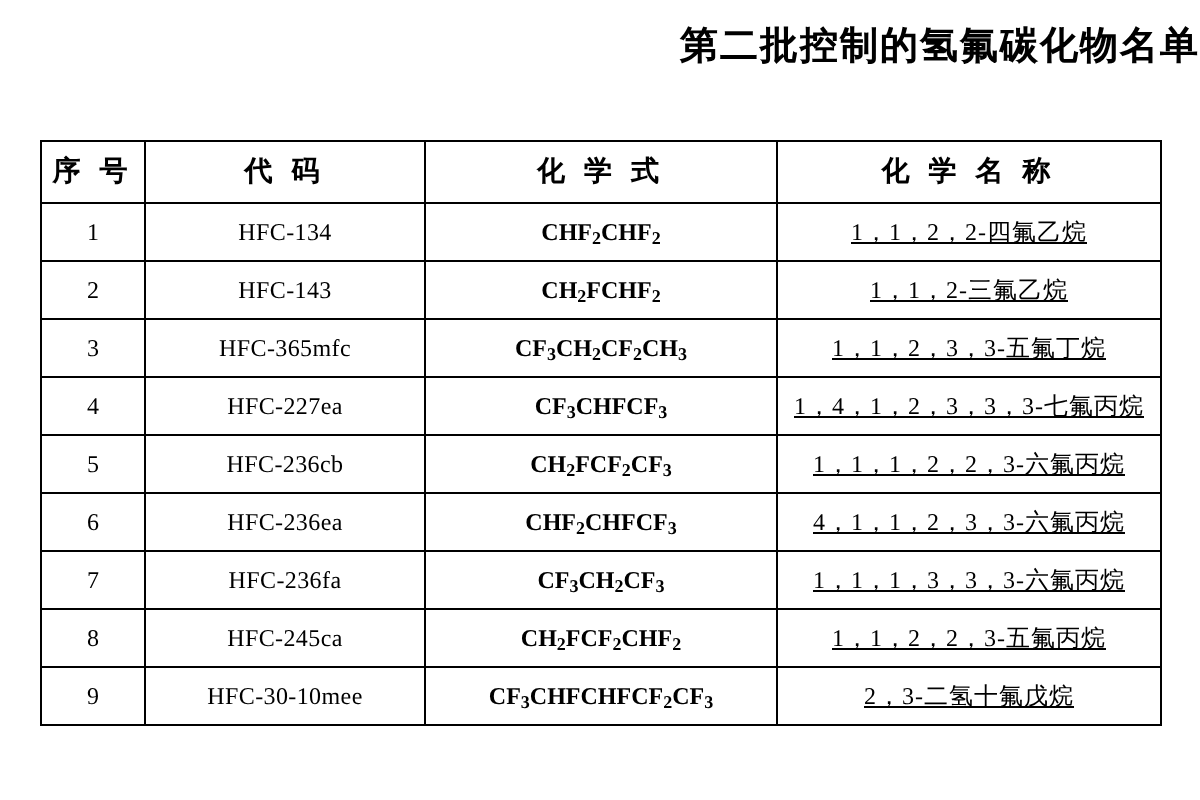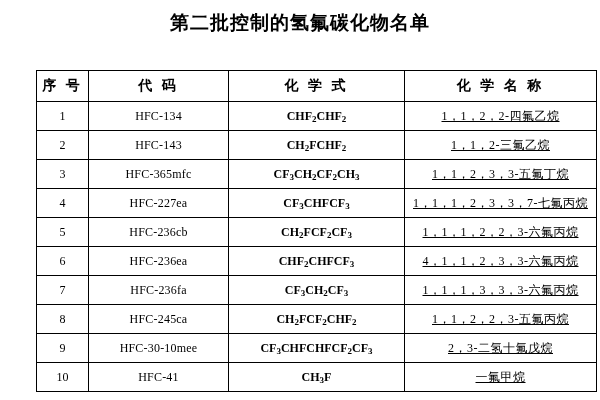--- a/index.html
+++ b/index.html
@@ -14,33 +14,32 @@
     color: #111111;
     overflow: hidden;
   }
   .page {
     width: 600px;
     height: 400px;
     position: relative;
     box-sizing: border-box;
   }
   .doc-title {
-    text-align: center;
+    text-align: right;
     font-size: 19px;
     font-weight: bold;
     letter-spacing: 1px;
     padding-top: 10px;
     padding-bottom: 2px;
     color: #000000;
     font-family: "Liberation Serif", "DejaVu Serif", serif;
   }
   .table-wrap {
     padding: 0 20px;
     margin-top: 32px;
-    margin-left: 16px;
   }
   table.hfc-table {
     border-collapse: collapse;
     width: 560px;
     table-layout: fixed;
     border: 1.5px solid #000000;
   }
   table.hfc-table th,
   table.hfc-table td {
     border: 1px solid #000000;
@@ -114,21 +113,21 @@
           <tr>
             <td class="cell-no">3</td>
             <td class="cell-code">HFC-365mfc</td>
             <td class="cell-formula">CF<sub>3</sub>CH<sub>2</sub>CF<sub>2</sub>CH<sub>3</sub></td>
             <td class="cell-name">1，1，2，3，3-五氟丁烷</td>
           </tr>
           <tr>
             <td class="cell-no">4</td>
             <td class="cell-code">HFC-227ea</td>
             <td class="cell-formula">CF<sub>3</sub>CHFCF<sub>3</sub></td>
-            <td class="cell-name">1，1，1，2，3，3，7-七氟丙烷</td>
+            <td class="cell-name">1，4，1，2，3，3，3-七氟丙烷</td>
           </tr>
           <tr>
             <td class="cell-no">5</td>
             <td class="cell-code">HFC-236cb</td>
             <td class="cell-formula">CH<sub>2</sub>FCF<sub>2</sub>CF<sub>3</sub></td>
             <td class="cell-name">1，1，1，2，2，3-六氟丙烷</td>
           </tr>
           <tr>
             <td class="cell-no">6</td>
             <td class="cell-code">HFC-236ea</td>
@@ -146,23 +145,17 @@
             <td class="cell-code">HFC-245ca</td>
             <td class="cell-formula">CH<sub>2</sub>FCF<sub>2</sub>CHF<sub>2</sub></td>
             <td class="cell-name">1，1，2，2，3-五氟丙烷</td>
           </tr>
           <tr>
             <td class="cell-no">9</td>
             <td class="cell-code">HFC-30-10mee</td>
             <td class="cell-formula">CF<sub>3</sub>CHFCHFCF<sub>2</sub>CF<sub>3</sub></td>
             <td class="cell-name">2，3-二氢十氟戊烷</td>
           </tr>
-          <tr>
-            <td class="cell-no">10</td>
-            <td class="cell-code">HFC-41</td>
-            <td class="cell-formula">CH<sub>3</sub>F</td>
-            <td class="cell-name">一氟甲烷</td>
-          </tr>
         </tbody>
     </table>
   </div>
 
 </div>
 
 </body></html>

